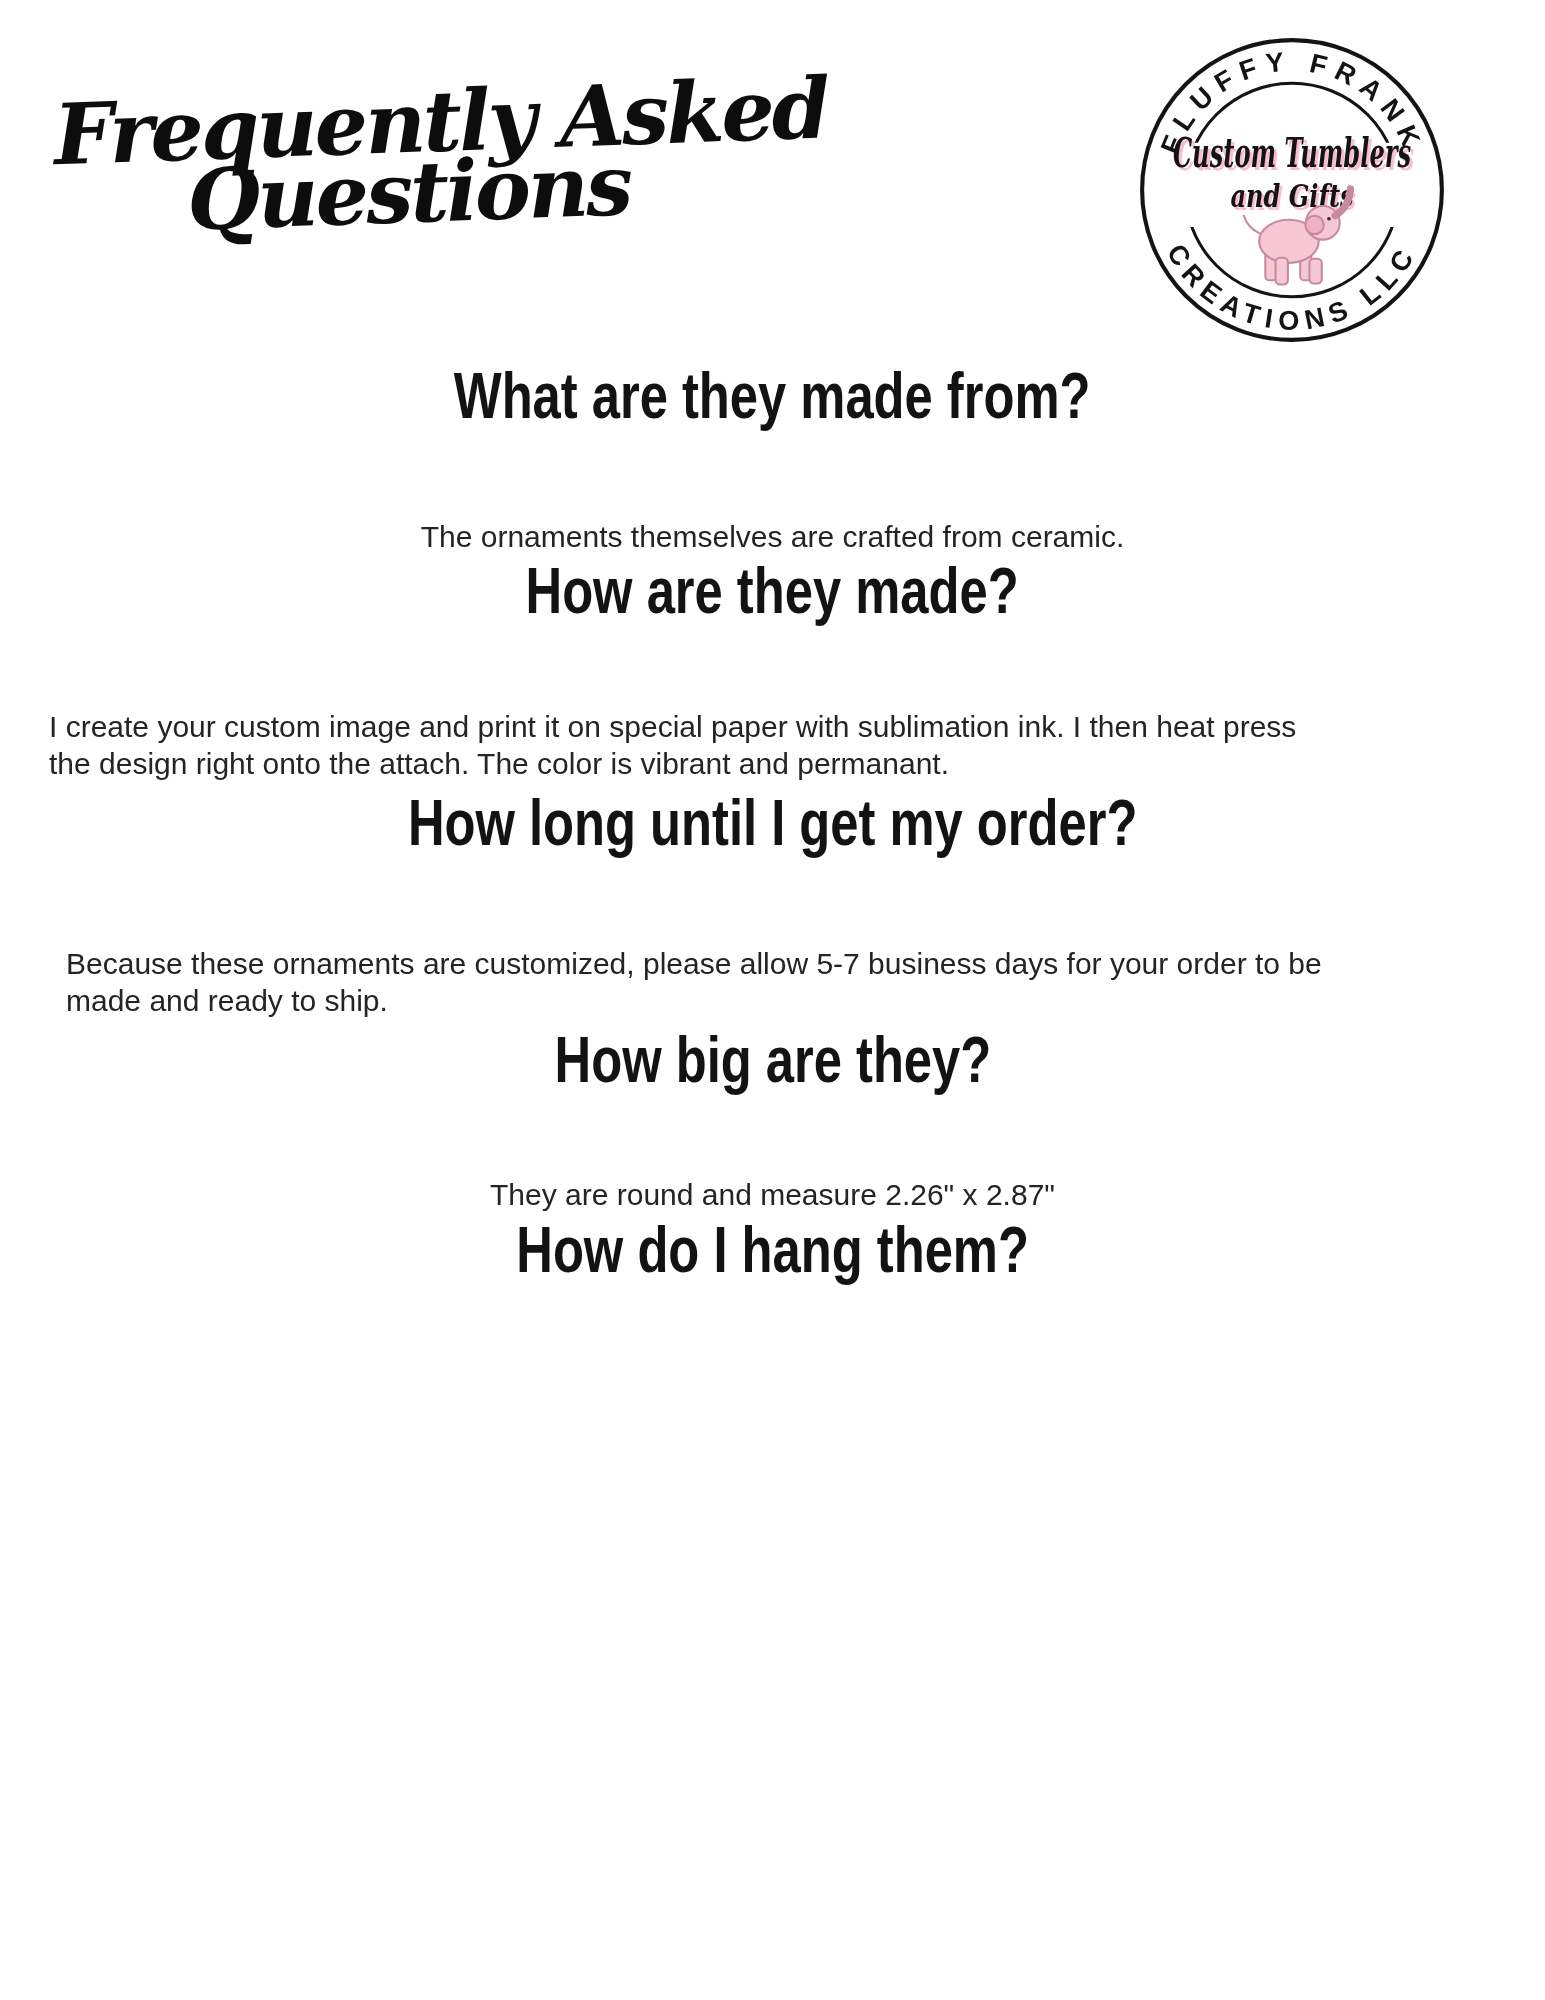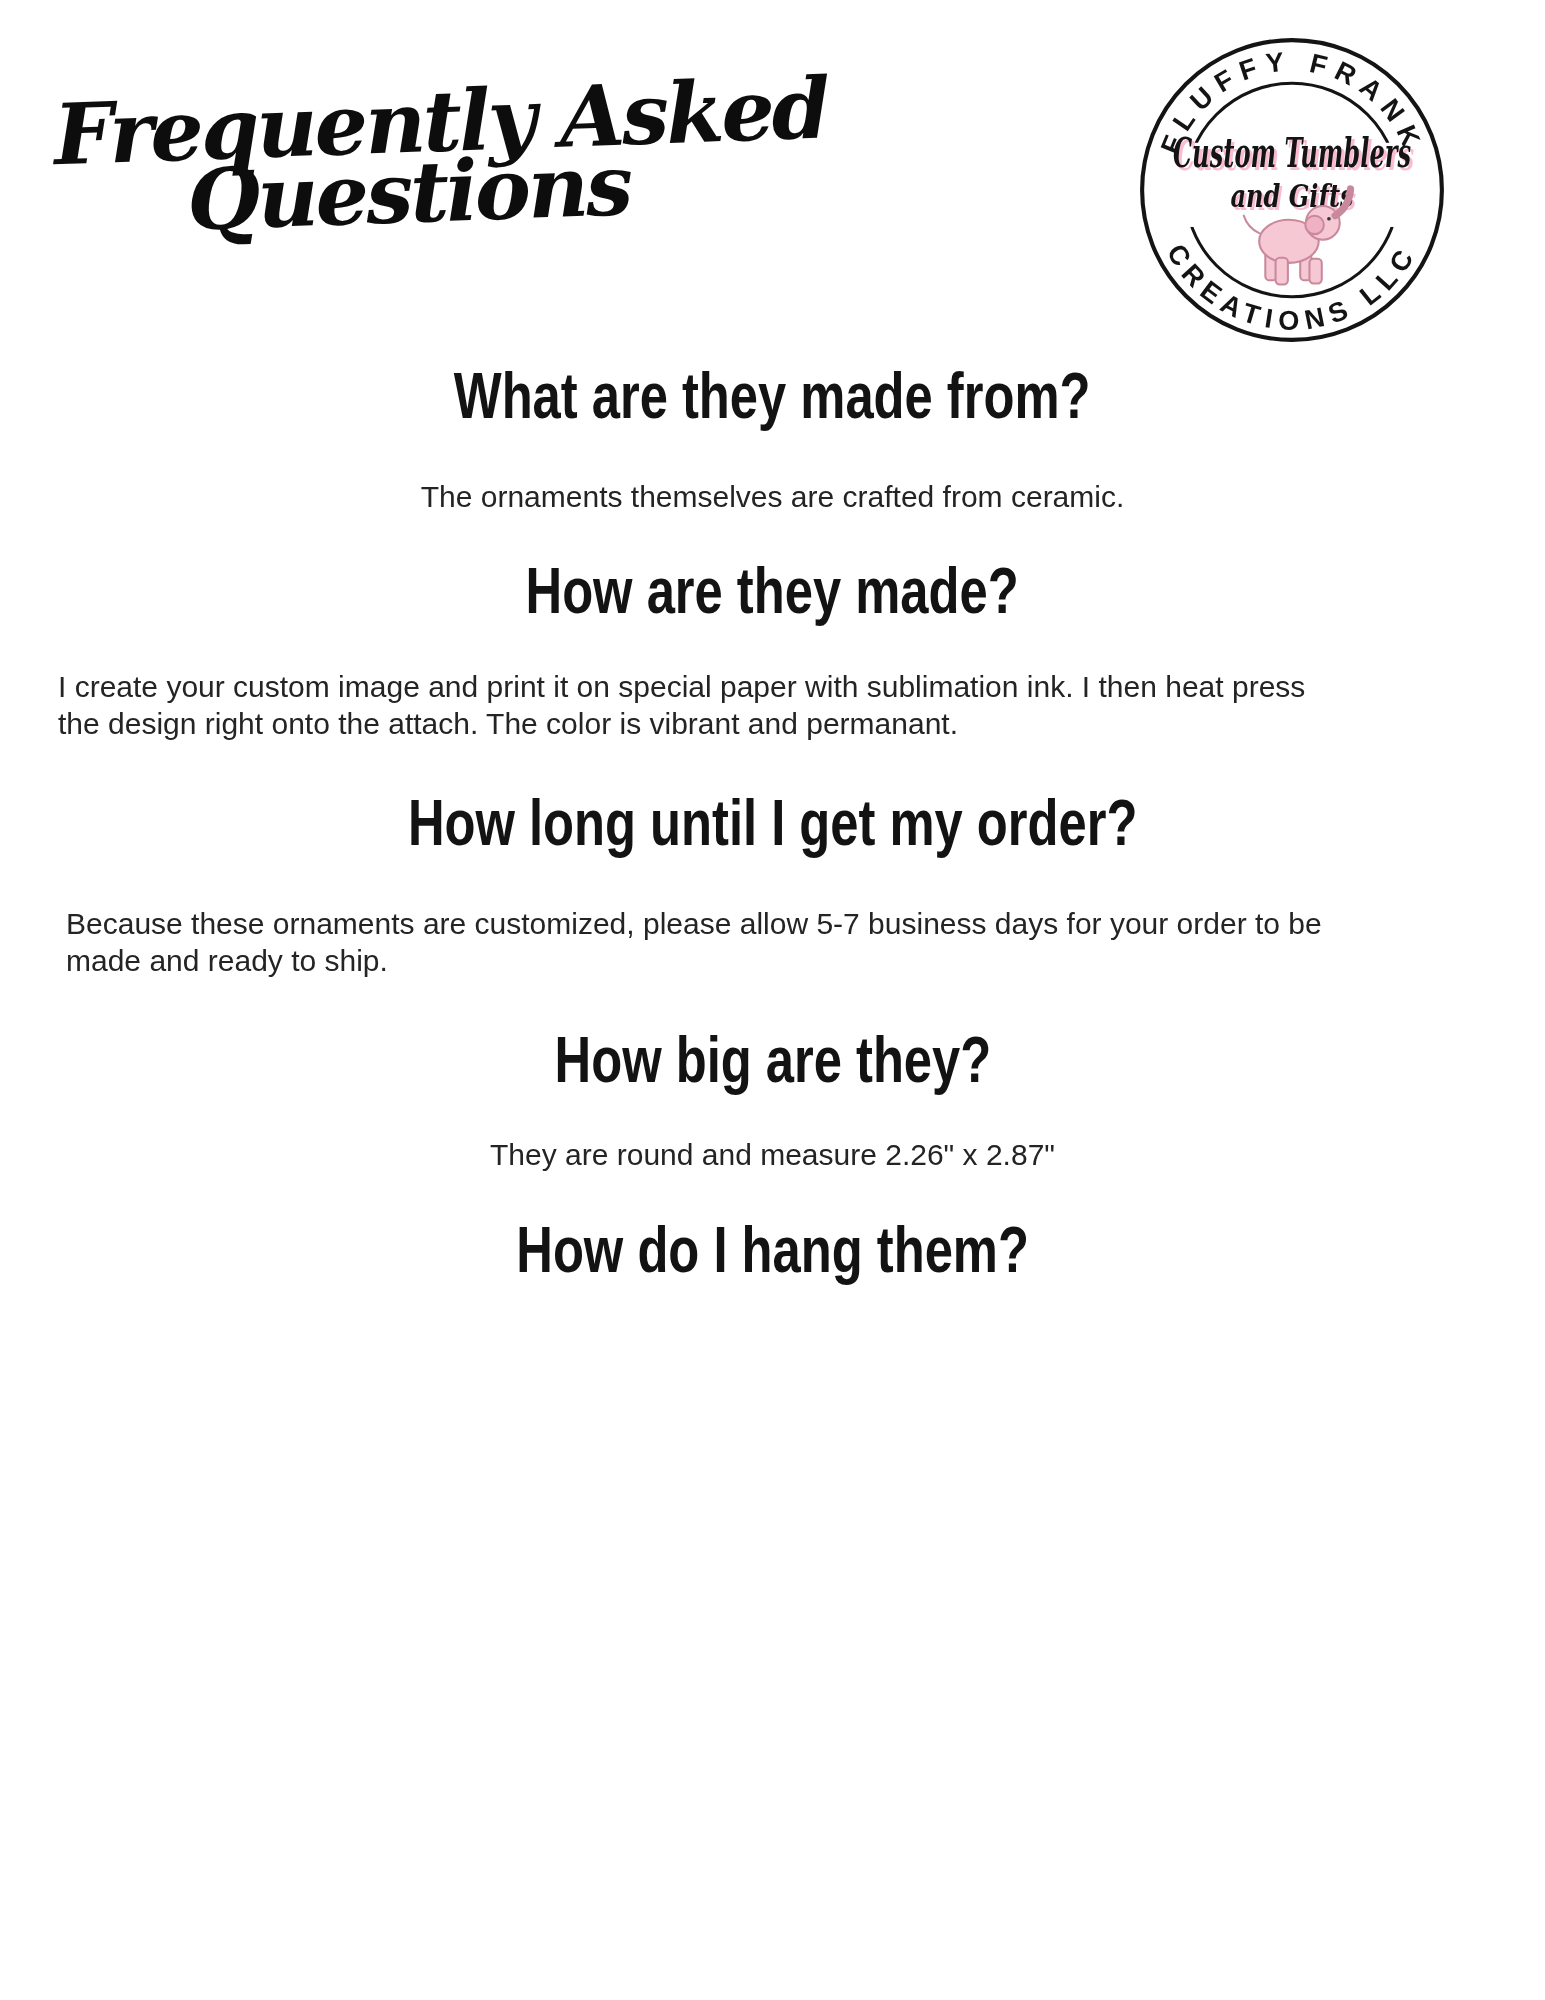--- a/index.html
+++ b/index.html
@@ -22,21 +22,21 @@
   .logo { position:absolute; left:1138px; top:36px; width:308px; height:308px; }
 
   
   .faq-heading {
     position:absolute; left:0; right:0; text-align:center;
     font-weight:700; font-size:65px; color:#131313; white-space:nowrap;
   }
   .faq-heading .squeeze { display:inline-block; transform:scaleX(0.78); transform-origin:center; }
 
   
-  .body-block { position:absolute; }
+  .body-block { position:absolute;margin-top:40px; }
   .body-line { font-size:30px; line-height:37px; color:#242424; white-space:pre; }
   .center-block { left:0; right:0; text-align:center; }
 </style>
 </head>
 <body>
 
 <div class="page">
 
   <div class="script-title">
     <div class="t-line">Frequently Asked</div>
@@ -88,21 +88,21 @@
   <div class="faq-heading" style="top:358px">
     <span class="squeeze">What are they made from?</span>
   </div>
   <div class="body-block center-block" style="top:478px">
     <div class="body-line">The ornaments themselves are crafted from ceramic.</div>
   </div>
 
   <div class="faq-heading" style="top:553px">
     <span class="squeeze">How are they made?</span>
   </div>
-  <div class="body-block" style="top:668px; left:58px">
+  <div class="body-block" style="top:668px; left:49px">
     <div class="body-line">I create your custom image and print it on special paper with sublimation ink. I then heat press</div>
     <div class="body-line">the design right onto the attach. The color is vibrant and permanant.</div>
   </div>
 
   <div class="faq-heading" style="top:785px">
     <span class="squeeze">How long until I get my order?</span>
   </div>
   <div class="body-block" style="top:905px; left:66px">
     <div class="body-line">Because these ornaments are customized, please allow 5-7 business days for your order to be</div>
     <div class="body-line">made and ready to ship.</div>

